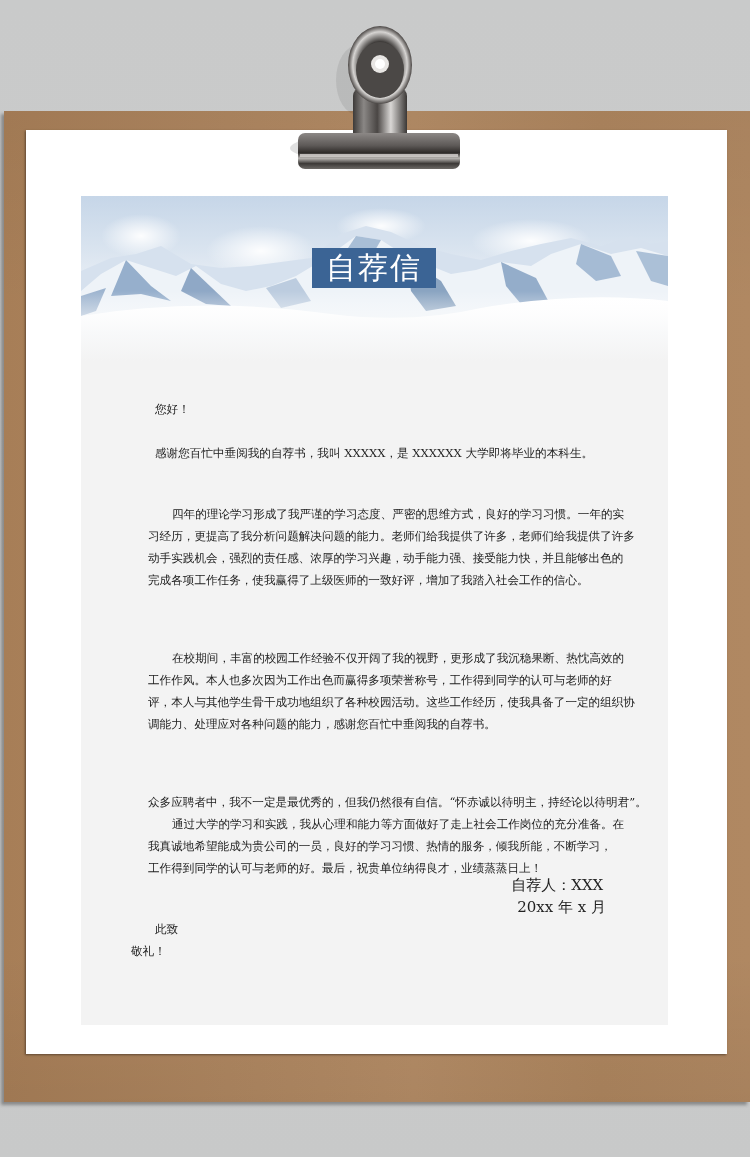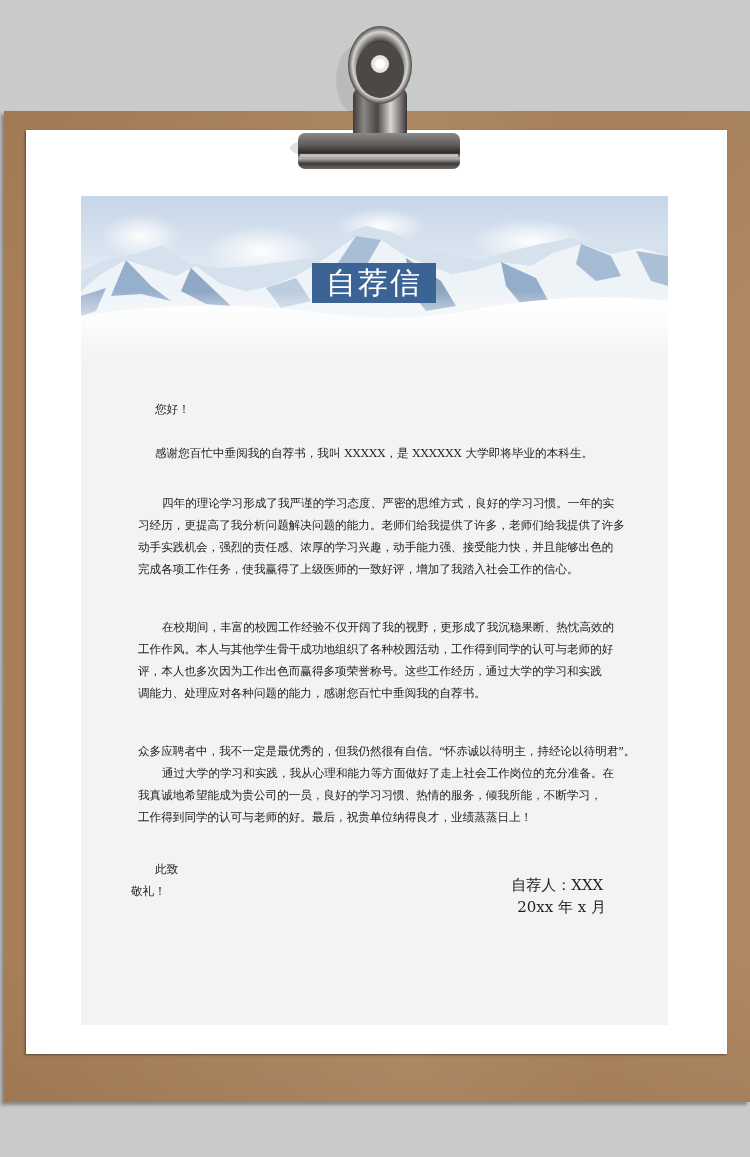--- a/index.html
+++ b/index.html
@@ -26,36 +26,36 @@
     position: absolute; left: 81px; top: 196px; width: 587px; height: 829px;
     background: #f3f3f3;
     overflow: hidden;
   }
   .banner {
     position: absolute; left: 0; top: 0; width: 587px; height: 165px;
     overflow: hidden;
   }
   .banner svg { display: block; }
   .title-box {
-    position: absolute; left: 231px; top: 67px; width: 124px; height: 40px;
+    position: absolute; left: 231px; top: 52px; width: 124px; height: 40px;
     background: #3b6495;
     display: flex; align-items: center; justify-content: center;
   }
   .title-text {
     color: #ffffff; font-family: "DejaVu Sans", "Liberation Sans", sans-serif;
     font-size: 30px; letter-spacing: 2px; line-height: 1;
   }
   .letter {
     position: absolute; left: 50px; top: 180px; width: 486px;
     color: #222222; font-size: 11.6px; line-height: 22px;
     font-family: "DejaVu Serif", "Liberation Serif", serif;
   }
   .line { white-space: nowrap; }
   .indent { padding-left: 24px; }
-  .para { text-align: justify; text-align-last: left; margin: 7px; font-family: Liberation Serif, serif; }
+  .para { text-align: justify; text-align-last: left; margin: 17px; }
   .para .first { padding-left: 24px; }
   .gap { height: 22px; }
   .sign { position: absolute; right: 62px; top: 678px; color:#222; font-size: 15px; line-height: 22px; text-align: left; }
   .clip { position: absolute; left: 290px; top: 20px; width: 180px; height: 155px; }
 </style>
 </head>
 <body>
 
 <div class="board">
   <div class="board-shade"></div>
@@ -120,22 +120,22 @@
     <div class="para">
       <div class="line first">四年的理论学习形成了我严谨的学习态度、严密的思维方式，良好的学习习惯。一年的实</div>
       <div class="line">习经历，更提高了我分析问题解决问题的能力。老师们给我提供了许多，老师们给我提供了许多</div>
       <div class="line">动手实践机会，强烈的责任感、浓厚的学习兴趣，动手能力强、接受能力快，并且能够出色的</div>
       <div class="line">完成各项工作任务，使我赢得了上级医师的一致好评，增加了我踏入社会工作的信心。</div>
     </div>
     <div class="gap"></div>
 
     <div class="para">
       <div class="line first">在校期间，丰富的校园工作经验不仅开阔了我的视野，更形成了我沉稳果断、热忱高效的</div>
-      <div class="line">工作作风。本人与其他学生骨干成功地组织了各种校园活动，工作得到同学的认可与老师的好</div>
-      <div class="line">评，本人也多次因为工作出色而赢得多项荣誉称号。这些工作经历，通过大学的学习和实践</div>
+      <div class="line">工作作风。本人也多次因为工作出色而赢得多项荣誉称号，工作得到同学的认可与老师的好</div>
+      <div class="line">评，本人与其他学生骨干成功地组织了各种校园活动。这些工作经历，使我具备了一定的组织协</div>
       <div class="line">调能力、处理应对各种问题的能力，感谢您百忙中垂阅我的自荐书。</div>
     </div>
     <div class="gap"></div>
 
     <div class="para">
       <div class="line">众多应聘者中，我不一定是最优秀的，但我仍然很有自信。“怀赤诚以待明主，持经论以待明君”。</div>
       <div class="line first">通过大学的学习和实践，我从心理和能力等方面做好了走上社会工作岗位的充分准备。在</div>
       <div class="line">我真诚地希望能成为贵公司的一员，良好的学习习惯、热情的服务，倾我所能，不断学习，</div>
       <div class="line">工作得到同学的认可与老师的好。最后，祝贵单位纳得良才，业绩蒸蒸日上！</div>
     </div>

